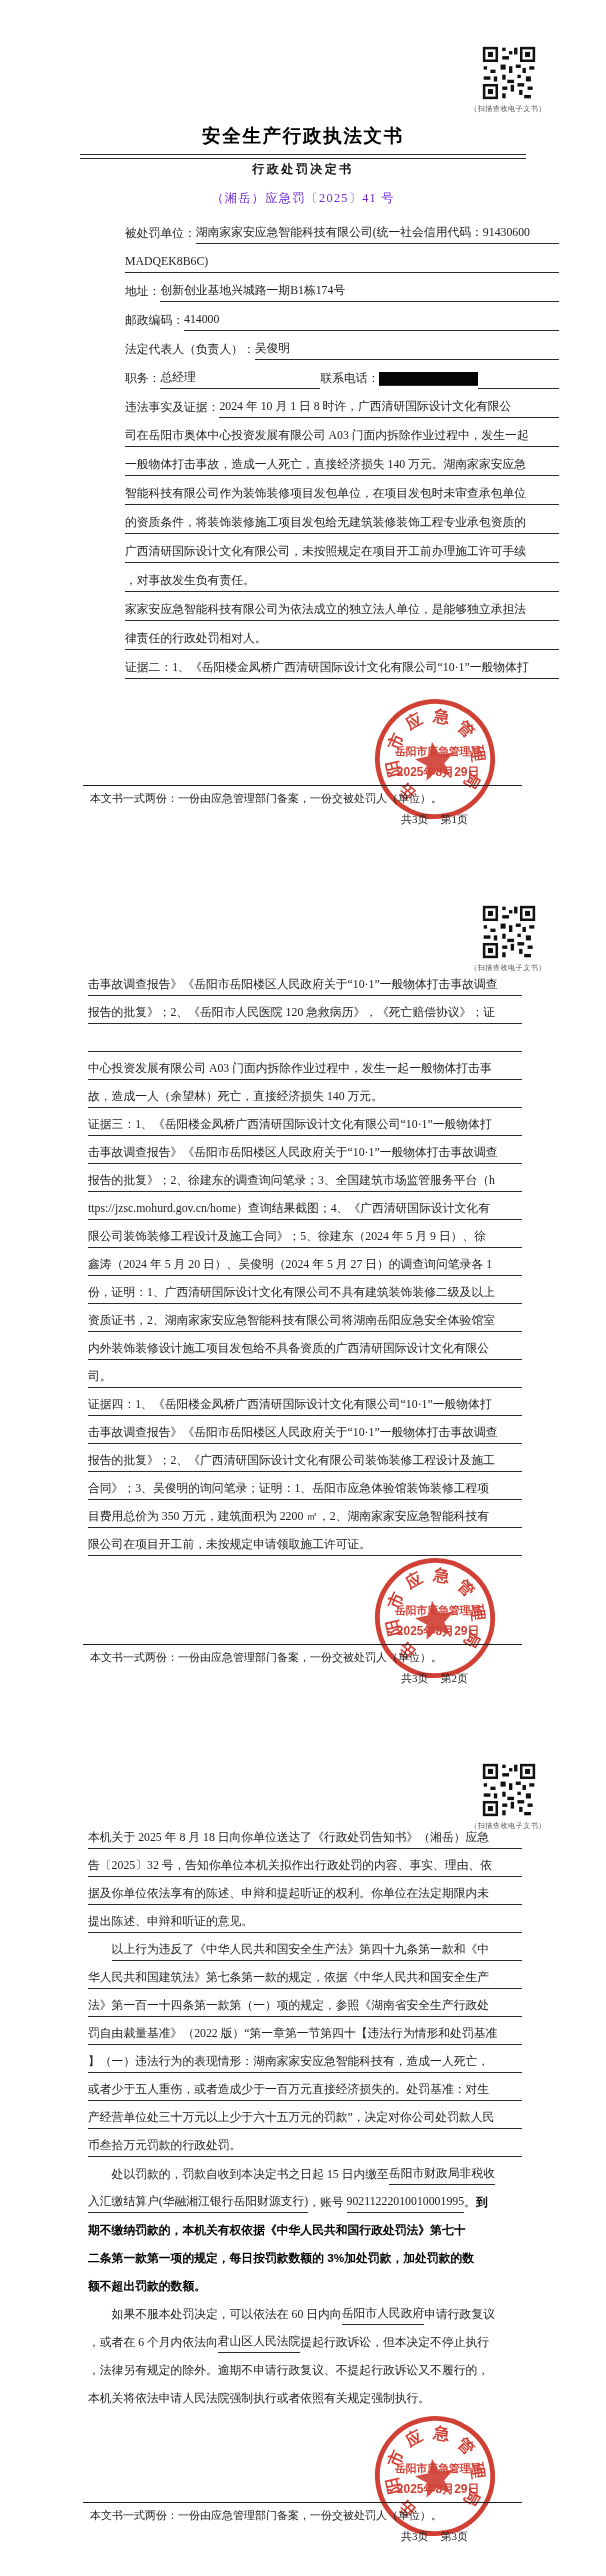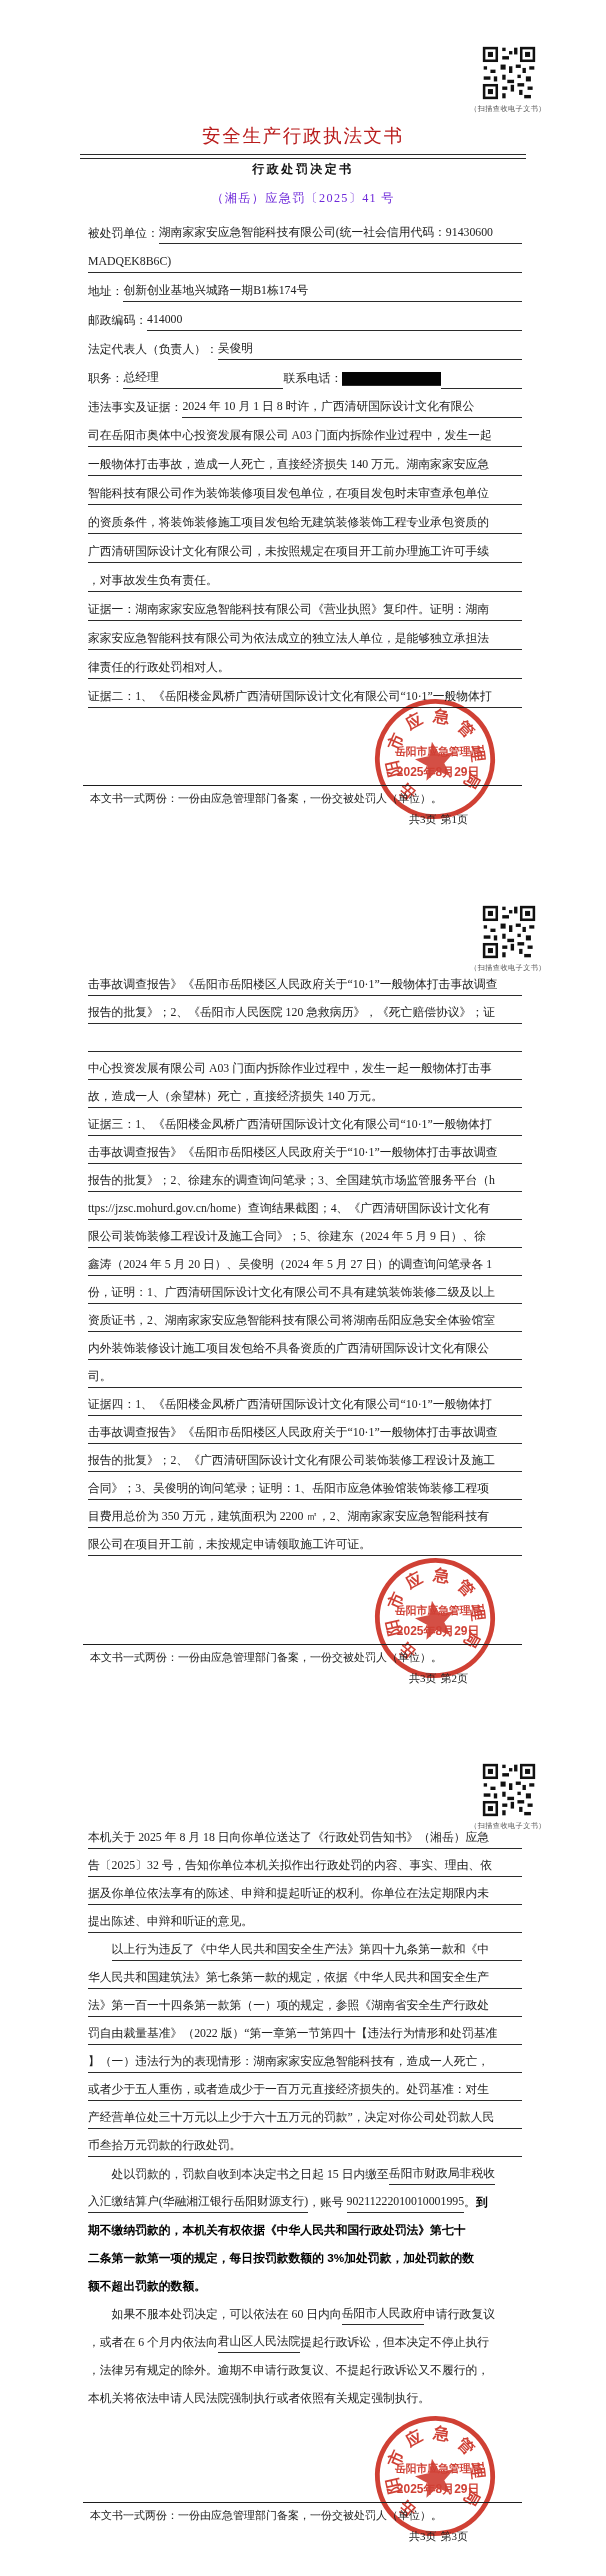--- a/index.html
+++ b/index.html
@@ -9,48 +9,48 @@
   .page1{top:0;} .page2{top:859px;} .page3{top:1717px;}
 
   
   .qr{position:absolute;left:482px;top:46px;width:54px;height:54px;}
   .qr svg{width:100%;height:100%;}
   .qr-caption{position:absolute;left:451px;top:104px;width:114px;text-align:center;
     font-size:7.2px;color:#555;letter-spacing:0.4px;}
 
   
   .header-title{position:absolute;left:0;top:123px;width:606px;text-align:center;
-    font-family:"Liberation Sans","DejaVu Sans",sans-serif;font-weight:400;
-    font-size:18.5px;color:#b91c1c;letter-spacing:1.7px;}
+    font-family:"Liberation Sans","DejaVu Sans",sans-serif;font-weight:700;
+    font-size:18.5px;color:#000000;letter-spacing:1.7px;}
   .double-rule{position:absolute;left:80px;top:154px;width:446px;height:2.5px;
     border-top:1.7px solid #2a2a2a;border-bottom:0.8px solid #2a2a2a;}
   .doc-title{position:absolute;left:0;top:161px;width:606px;text-align:center;
     font-family:"Liberation Sans","DejaVu Sans",sans-serif;font-weight:700;
     font-size:12px;color:#111;letter-spacing:2.5px;}
   .doc-number{position:absolute;left:0;top:190px;width:606px;text-align:center;
     font-size:12.2px;color:#6d28d9;letter-spacing:1.3px;}
 
   
   .content{position:absolute;left:88px;width:434px;}
-  .page1 .content{top:215px;}
+  .page1 .content{top:215px;margin-left:37px;}
   .page2 .content{top:109px;}
   .page3 .content{top:104px;}
   .line{display:flex;align-items:flex-end;height:29px;}
   .page2 .line,.page3 .line{height:28px;align-items:flex-end;}
   .seg-l,.seg-u,.seg-b{white-space:pre;padding-bottom:3.4px;font-size:11.8px;line-height:14.3px;}
   .seg-u{border-bottom:0.8px solid #2b2b2b;}
   .seg-f{flex:1 1 auto;border-bottom:0.8px solid #2b2b2b;min-width:1.7px;}
   .seg-b{font-family:"Liberation Sans","DejaVu Sans",sans-serif;font-weight:700;color:#000;}
   .seg-x{width:99px;height:12.6px;background:#040404;margin-bottom:3.4px;border-bottom:0.8px solid #2b2b2b;}
 
   
   .footer-rule{position:absolute;left:83px;top:785px;width:439px;border-top:1.7px solid #1d1d1d;}
   .footer-note{position:absolute;left:90px;top:791px;width:438px;font-size:11px;color:#222;}
   .footer-page{position:absolute;right:84px;top:812px;font-size:11px;color:#222;}
-  .footer-page span{margin-left:4px;}
+  .footer-page span{margin-left:12px;}
 
   
   .seal{position:absolute;left:371px;top:695px;width:128px;height:128px;
     mix-blend-mode:multiply;opacity:0.9;pointer-events:none;}
   .seal svg{width:100%;height:100%;}
   .seal text{font-family:"Liberation Sans","DejaVu Sans",sans-serif;font-weight:700;fill:#cb2b1e;}
 </style>
 </head>
 <body>
 
@@ -159,24 +159,20 @@
         </div>
         <div class="line">
           <span class="seg-u">广西清研国际设计文化有限公司，未按照规定在项目开工前办理施工许可手续</span>
           <span class="seg-f"></span>
         </div>
         <div class="line">
           <span class="seg-u">，对事故发生负有责任。</span>
           <span class="seg-f"></span>
         </div>
         <div class="line">
-          <span class="seg-u">证据一：湖南家家安应急智能科技有限公司《营业执照》复印件。证明：湖南</span>
-          <span class="seg-f"></span>
-        </div>
-        <div class="line">
           <span class="seg-u">家家安应急智能科技有限公司为依法成立的独立法人单位，是能够独立承担法</span>
           <span class="seg-f"></span>
         </div>
         <div class="line">
           <span class="seg-u">律责任的行政处罚相对人。</span>
           <span class="seg-f"></span>
         </div>
         <div class="line">
           <span class="seg-u">证据二：1、《岳阳楼金凤桥广西清研国际设计文化有限公司“10·1”一般物体打</span>
           <span class="seg-f"></span>

